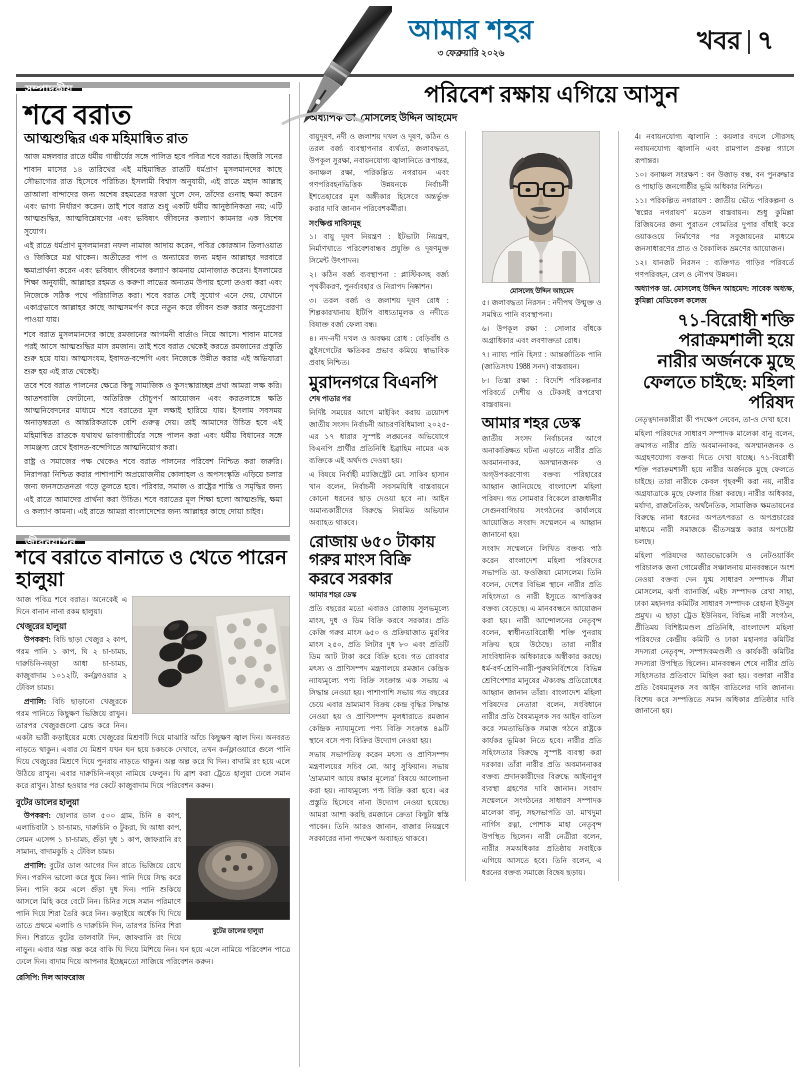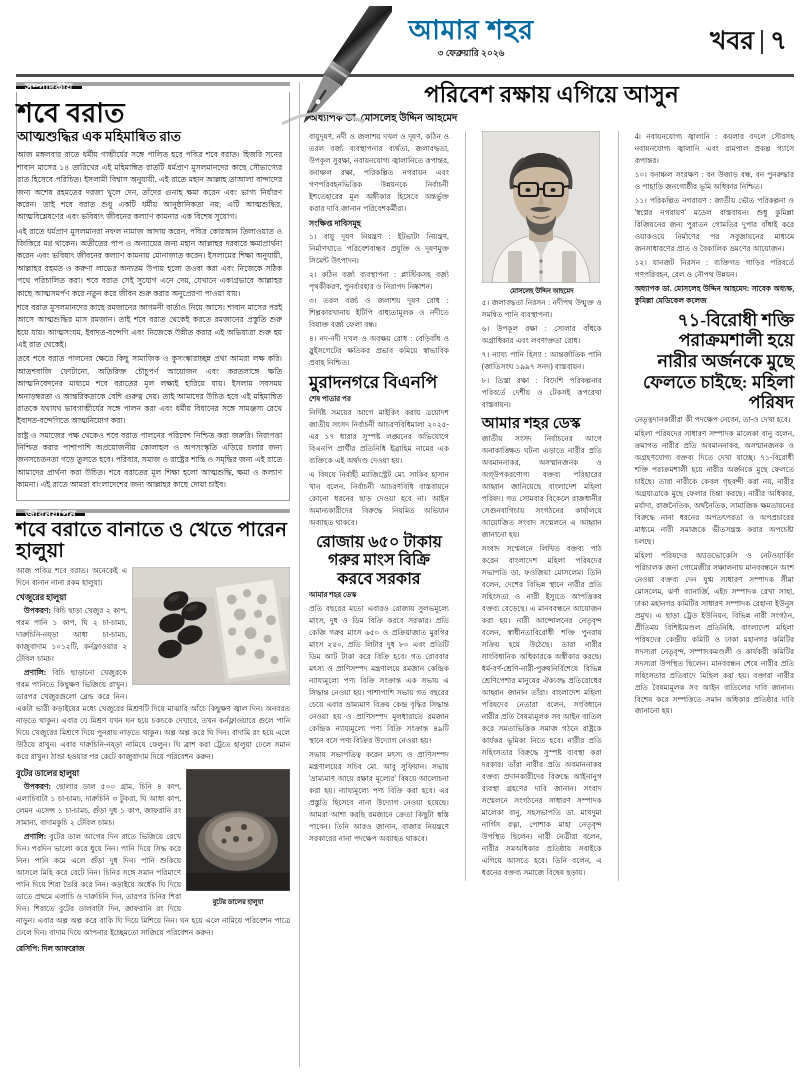--- a/index.html
+++ b/index.html
@@ -52,21 +52,21 @@
     color: #0369a1;
   }
   .paper-date {
     font-size: 9px;
     font-weight: bold;
     margin-top: 2px;
     color: #1a1a1a;
   }
   .masthead-right {
     position: absolute;
-    right: 7px;
+    right: 20px;
     top: 6px;
     display: flex;
     align-items: center;
     gap: 7px;
   }
   .section-word {
     font-size: 25px;
     font-weight: bold;
     color: #111;
   }
@@ -116,21 +116,21 @@
   .kicker {
     display: inline-block;
     background: #111;
     color: #fff;
     font-weight: bold;
     font-size: 11px;
     padding: 1px 9px 2px 9px;
     letter-spacing: 0.3px;
   }
   .kicker-wrap {
-    border-top: 4px solid #a3a3a3;
+    border-top: 6px solid #a3a3a3;
     padding-top: 0;
     line-height: 0;
     margin-bottom: 3px;
   }
   .headline-xl {
     font-size: 27px;
     font-weight: bold;
     line-height: 1.12;
     margin: 2px 0 0 0;
     letter-spacing: 0.2px;
@@ -153,21 +153,21 @@
   }
   .lead-bold {
     font-weight: bold;
     padding-left: 8px;
   }
 
   
   .editorial-box {
     border: 1px solid #9a9a9a;
     border-top: none;
-    padding: 0 7px 6px 0;
+    padding: 0 7px 6px 7px;
     position: relative;
   }
   .edit-inner { padding-top: 4px; }
 
   
   .lead-head {
     font-size: 22.5px;
     font-weight: bold;
     text-align: center;
     line-height: 1.15;
@@ -212,21 +212,20 @@
     font-size: 17px;
     font-weight: bold;
     line-height: 1.14;
     margin: 4px 0 1px 0;
   }
   .mid-head-sm {
     font-size: 16px;
     font-weight: bold;
     line-height: 1.16;
     margin: 4px 0 1px 0;
-    text-align: center;
   }
 
   .right-head {
     font-size: 17.5px;
     font-weight: bold;
     line-height: 1.18;
     text-align: right;
     margin: 3px 0 1px 0;
   }
 
@@ -415,21 +414,21 @@
           <p class="body-text">বায়ুদূষণ, নদী ও জলাশয় দখল ও দূষণ, কঠিন ও তরল বর্জ্য ব্যবস্থাপনার ব্যর্থতা, জলাবদ্ধতা, উপকূল সুরক্ষা, নবায়নযোগ্য জ্বালানিতে রূপান্তর, বনাঞ্চল রক্ষা, পরিকল্পিত নগরায়ন এবং গণপরিবহনভিত্তিক উন্নয়নকে নির্বাচনী ইশতেহারের মূল অঙ্গীকার হিসেবে অন্তর্ভুক্ত করার দাবি জানান পরিবেশকর্মীরা।</p>
           <div class="sub-sec-title">সংক্ষিপ্ত দাবিসমূহ</div>
           <p class="body-text">১। বায়ু দূষণ নিয়ন্ত্রণ : ইটভাটা নিয়ন্ত্রণ, নির্মাণখাতে পরিবেশবান্ধব প্রযুক্তি ও দূষণমুক্ত সিমেন্ট উৎপাদন।</p>
           <p class="body-text">২। কঠিন বর্জ্য ব্যবস্থাপনা : প্লাস্টিকসহ বর্জ্য পৃথকীকরণ, পুনর্ব্যবহার ও নিরাপদ নিষ্কাশন।</p>
           <p class="body-text">৩। তরল বর্জ্য ও জলাশয় দূষণ রোধ : শিল্পকারখানায় ইটিপি বাধ্যতামূলক ও নদীতে বিষাক্ত বর্জ্য ফেলা বন্ধ।</p>
           <p class="body-text">৪। নদ-নদী দখল ও অবক্ষয় রোধ : বেড়িবাঁধ ও স্লুইসগেটের ক্ষতিকর প্রভাব কমিয়ে স্বাভাবিক প্রবাহ নিশ্চিত।</p>
 
           <div class="mid-head">মুরাদনগরে বিএনপি</div>
           <div class="byline-sm">শেষ পাতার পর</div>
           <p class="body-text">নির্দিষ্ট সময়ের আগে মাইকিং করায় ত্রয়োদশ জাতীয় সংসদ নির্বাচনী আচরণবিধিমালা ২০২৫-এর ১৭ ধারার সুস্পষ্ট লঙ্ঘনের অভিযোগে বিএনপি প্রার্থীর প্রতিনিধি ইব্রাহিম নামের এক ব্যক্তিকে এই অর্থদণ্ড দেওয়া হয়।</p>
-          <p class="body-text">এ বিষয়ে নির্বাহী ম্যাজিস্ট্রেট মো. সাকিব হাসান খান বলেন, নির্বাচনী আচরণবিধি বাস্তবায়নে কোনো ধরনের ছাড় দেওয়া হবে না। আইন অমান্যকারীদের বিরুদ্ধে নিয়মিত অভিযান অব্যাহত থাকবে।</p>
+          <p class="body-text">এ বিষয়ে নির্বাহী ম্যাজিস্ট্রেট মো. সাকিব হাসান খান বলেন, নির্বাচনী সবসমযিধি বাস্তবায়নে কোনো ধরনের ছাড় দেওয়া হবে না। আইন অমান্যকারীদের বিরুদ্ধে নিয়মিত অভিযান অব্যাহত থাকবে।</p>
 
           <div class="mid-head-sm">রোজায় ৬৫০ টাকায় গরুর মাংস বিক্রি করবে সরকার</div>
           <div class="byline-sm">আমার শহর ডেস্ক</div>
           <p class="body-text">প্রতি বছরের মতো এবারও রোজায় সুলভমূল্যে মাংস, দুধ ও ডিম বিক্রি করবে সরকার। প্রতি কেজি গরুর মাংস ৬৫০ ও প্রক্রিয়াজাত মুরগির মাংস ২৫০, প্রতি লিটার দুধ ৮০ এবং প্রতিটি ডিম আট টাকা করে বিক্রি হবে। গত রোববার মৎস্য ও প্রাণিসম্পদ মন্ত্রণালয়ে রমজান কেন্দ্রিক ন্যায্যমূল্যে পণ্য বিক্রি সংক্রান্ত এক সভায় এ সিদ্ধান্ত নেওয়া হয়। পাশাপাশি সভায় গত বছরের চেয়ে এবার ভ্রাম্যমাণ বিক্রয় কেন্দ্র বৃদ্ধির সিদ্ধান্ত নেওয়া হয় ও প্রাণিসম্পদ মূলধারাতে রমজান কেন্দ্রিক ন্যায্যমূল্যে পণ্য বিক্রি সংক্রান্ত ৪৯টি স্থানে বসে পণ্য বিক্রির উদ্যোগ নেওয়া হয়।</p>
           <p class="body-text">সভায় সভাপতিত্ব করেন মৎস্য ও প্রাণিসম্পদ মন্ত্রণালয়ের সচিব মো. আবু সুফিয়ান। সভায় 'ভ্রাম্যমাণ আয়ে রক্ষার মূল্যের' বিষয়ে আলোচনা করা হয়। ন্যায্যমূল্যে পণ্য বিক্রি করা হবে। এর প্রস্তুতি হিসেবে নানা উদ্যোগ নেওয়া হয়েছে। আমরা আশা করছি রমজানে ক্রেতা কিছুটা স্বস্তি পাবেন। তিনি আরও জানান, বাজার নিয়ন্ত্রণে সরকারের নানা পদক্ষেপ অব্যাহত থাকবে।</p>
         </div>
 
         <div class="vrule"></div>
 
         <div class="col-mid2">
@@ -476,21 +475,21 @@
               <path d="M51 85 C55 88, 63 88, 67 85" stroke="#7a6a5c" stroke-width="1.4" fill="none"></path>
 
               <path d="M44 84 C44 98, 52 104, 59 104 C66 104, 74 98, 74 84 C70 96, 48 96, 44 84 Z" fill="#5c5854"></path>
               <rect x="0" y="0" width="118" height="152" fill="none" stroke="#9a9a9a" stroke-width="0.8"></rect>
             </svg>
             <div class="portrait-cap">মোসলেহ উদ্দিন আহমেদ</div>
           </div>
 
           <p class="body-text">৫। জলাবদ্ধতা নিরসন : নদীপথ উন্মুক্ত ও সমন্বিত পানি ব্যবস্থাপনা।</p>
           <p class="body-text">৬। উপকূল রক্ষা : সোলার বাঁধকে অগ্রাধিকার এবং লবণাক্ততা রোধ।</p>
-          <p class="body-text">৭। ন্যায্য পানি হিস্যা : আন্তর্জাতিক পানি (জাতিসংঘ ১৯৯৭ সনদ) বাস্তবায়ন।</p>
+          <p class="body-text">৭। ন্যায্য পানি হিস্যা : আন্তর্জাতিক পানি (জাতিসংঘ 1988 সনদ) বাস্তবায়ন।</p>
           <p class="body-text">৮। তিস্তা রক্ষা : বিদেশি পরিকল্পনার পরিবর্তে দেশীয় ও টেকসই রূপরেখা বাস্তবায়ন।</p>
 
           <div class="right-head" style="text-align:left;font-size:15px;margin-top:4px;">আমার শহর ডেস্ক</div>
           <p class="body-text">জাতীয় সংসদ নির্বাচনের আগে অনাকাঙ্ক্ষিত ঘটনা এড়াতে নারীর প্রতি অবমাননাকর, অসম্মানজনক ও অগ্উপকরণোগ্য বক্তব্য পরিহারের আহ্বান জানিয়েছে বাংলাদেশ মহিলা পরিষদ। গত সোমবার বিকেলে রাজধানীর সেগুনবাগিচায় সংগঠনের কার্যালয়ে আয়োজিত সংবাদ সম্মেলনে এ আহ্বান জানানো হয়।</p>
           <p class="body-text">সংবাদ সম্মেলনে লিখিত বক্তব্য পাঠ করেন বাংলাদেশ মহিলা পরিষদের সভাপতি ডা. ফওজিয়া মোসলেম। তিনি বলেন, দেশের বিভিন্ন স্থানে নারীর প্রতি সহিংসতা ও নারী ইস্যুতে আপত্তিকর বক্তব্য বেড়েছে। এ মানববন্ধনে আয়োজন করা হয়। নারী আন্দোলনের নেতৃবৃন্দ বলেন, স্বাধীনতাবিরোধী শক্তি পুনরায় সক্রিয় হয়ে উঠেছে। তারা নারীর সাংবিধানিক অধিকারকে অস্বীকার করছে। ধর্ম-বর্ণ-শ্রেণি-নারী-পুরুষনির্বিশেষে বিভিন্ন শ্রেণিপেশার মানুষের ঐক্যবদ্ধ প্রতিরোধের আহ্বান জানান তাঁরা। বাংলাদেশ মহিলা পরিষদের নেতারা বলেন, সংবিধানে নারীর প্রতি বৈষম্যমূলক সব আইন বাতিল করে সমতাভিত্তিক সমাজ গঠনে রাষ্ট্রকে কার্যকর ভূমিকা নিতে হবে। নারীর প্রতি সহিংসতার বিরুদ্ধে সুস্পষ্ট ব্যবস্থা করা দরকার। তাঁরা নারীর প্রতি অবমাননাকর বক্তব্য প্রদানকারীদের বিরুদ্ধে আইনানুগ ব্যবস্থা গ্রহণের দাবি জানান। সংবাদ সম্মেলনে সংগঠনের সাধারণ সম্পাদক মালেকা বানু, সহসভাপতি ডা. মাখদুমা নার্গিস রত্না, পোশাক মাহা নেতৃবৃন্দ উপস্থিত ছিলেন। নারী নেত্রীরা বলেন, নারীর সমঅধিকার প্রতিষ্ঠায় সবাইকে এগিয়ে আসতে হবে। তিনি বলেন, এ ধরনের বক্তব্য সমাজে বিদ্বেষ ছড়ায়।</p>
         </div>
 
         <div class="vrule"></div>
 
         <div class="col-right">

